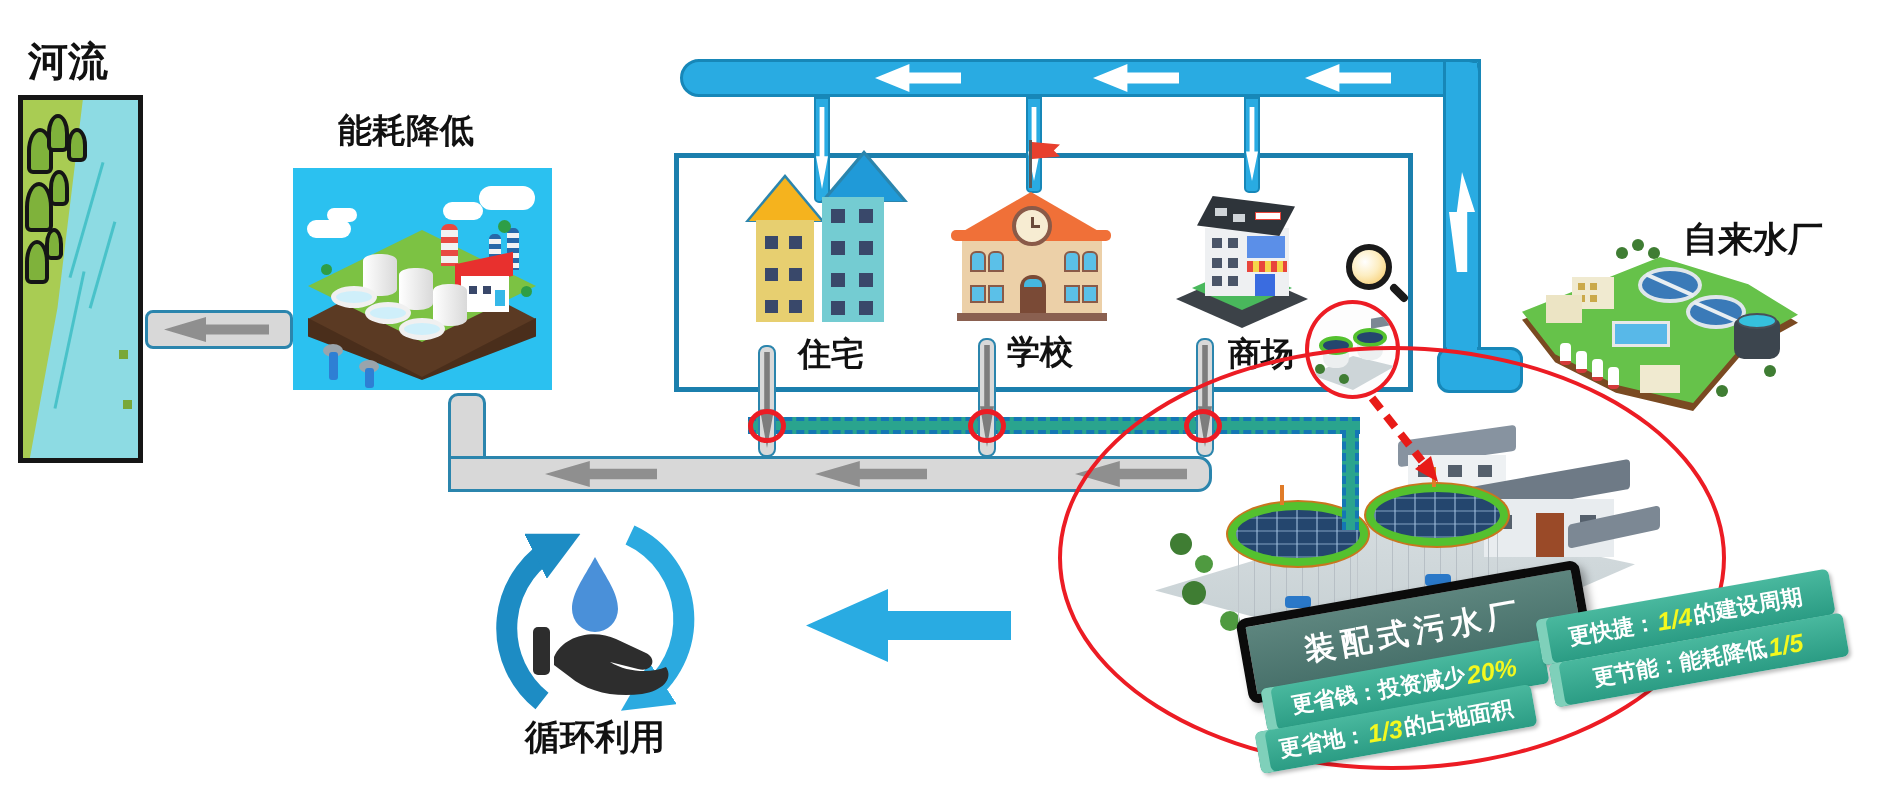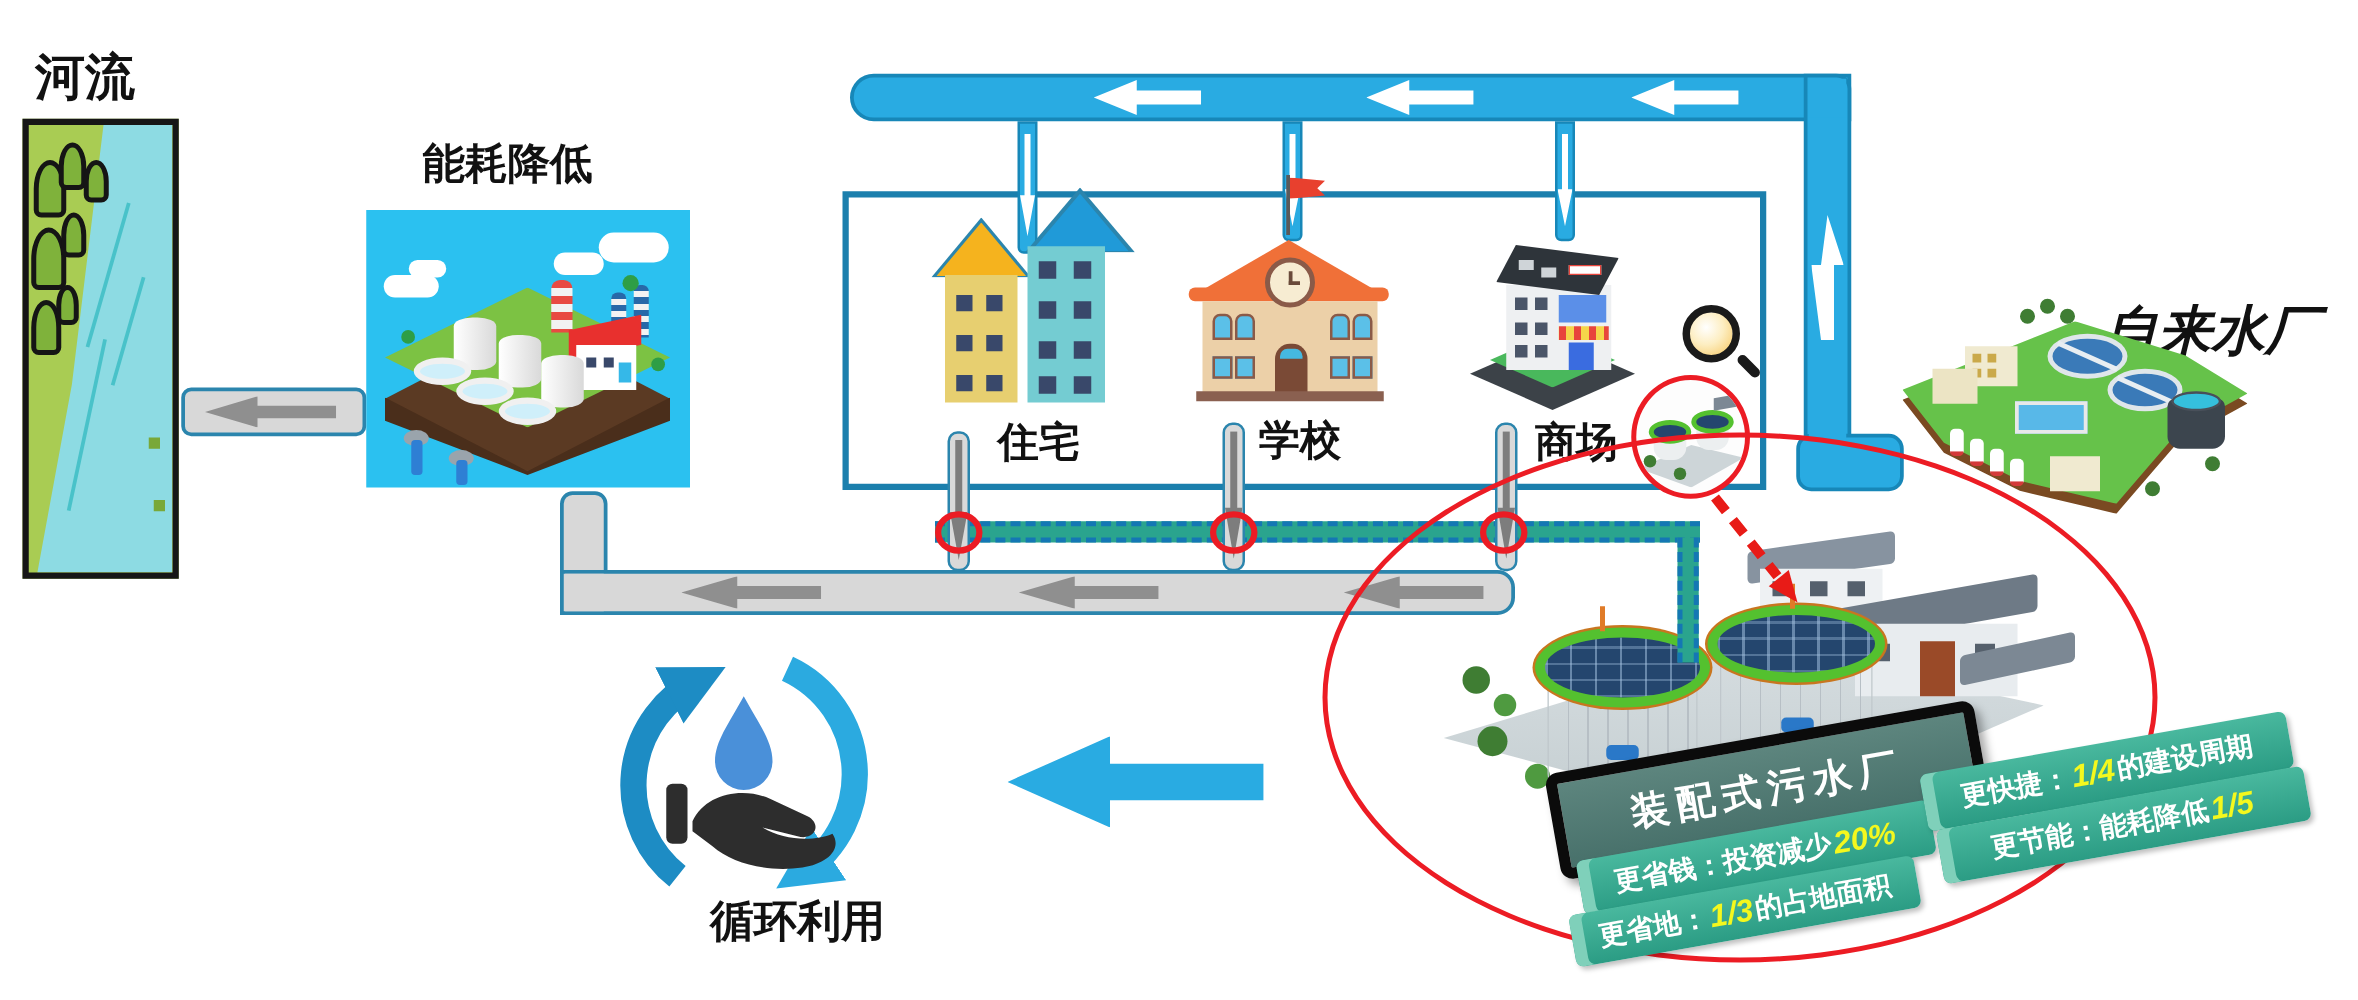--- a/index.html
+++ b/index.html
@@ -243,21 +243,21 @@
     <div class="abs arrow-down" style="left:0;top:5px;width:14px;height:102px;background:#7d7d7d;"></div>
   </div>
   <div class="abs stub" style="left:1196px;top:338px;width:18px;height:119px;">
     <div class="abs arrow-down" style="left:0;top:5px;width:14px;height:102px;background:#7d7d7d;"></div>
   </div>
 
   <div class="abs ring" style="left:748px;top:409px;width:38px;height:34px;"></div>
   <div class="abs ring" style="left:968px;top:409px;width:38px;height:34px;"></div>
   <div class="abs ring" style="left:1184px;top:409px;width:38px;height:34px;"></div>
 
-  <div class="abs serif" style="left:1683px;top:236px;font-size:43px;font-style:italic;">自来水厂</div>
+  <div class="abs serif" style="left:1683px;top:216px;font-size:35px;">自来水厂</div>
   <div class="abs" style="left:1520px;top:235px;width:280px;height:185px;">
     <div class="abs" style="left:2px;top:30px;width:276px;height:152px;background:#7a4a22;clip-path:polygon(50% 0,82% 18%,100% 38%,80% 58%,62% 96%,34% 84%,12% 64%,0 36%);"></div>
     <div class="abs" style="left:2px;top:22px;width:276px;height:152px;background:#66c24a;clip-path:polygon(50% 0,82% 18%,100% 38%,80% 58%,62% 96%,34% 84%,12% 64%,0 36%);"></div>
     <div class="abs" style="left:118px;top:32px;width:64px;height:36px;background:#3a7ab8;border:4px solid #dfe6ea;border-radius:50%;box-sizing:border-box;">
       <div class="abs" style="left:2px;top:12px;width:52px;height:4px;background:#e8eef2;transform:rotate(24deg);"></div>
     </div>
     <div class="abs" style="left:166px;top:60px;width:60px;height:34px;background:#3a7ab8;border:4px solid #dfe6ea;border-radius:50%;box-sizing:border-box;">
       <div class="abs" style="left:2px;top:11px;width:48px;height:4px;background:#e8eef2;transform:rotate(24deg);"></div>
     </div>
     <div class="abs" style="left:214px;top:84px;width:46px;height:40px;background:#3c454e;border-radius:6px 6px 10px 10px;">
@@ -331,21 +331,21 @@
       <marker id="ah2" viewBox="0 0 10 10" refX="5" refY="5" markerWidth="2.4" markerHeight="2.4" orient="auto">
           <path d="M0 0 L10 5 L0 10 z" fill="#2baae0"></path>
         </marker>
     </defs>
     <path d="M 62 196 A 93 93 0 0 1 78 40" stroke="#1d8cc4" stroke-width="21" fill="none" marker-end="url(#ah1)"></path>
     <path d="M 150 30 A 93 93 0 0 1 162 192" stroke="#2baae0" stroke-width="21" fill="none" marker-end="url(#ah2)"></path>
     <path d="M115 52 C 103 74 92 88 92 104 A 23 23 0 0 0 138 104 C 138 88 127 74 115 52 Z" fill="#4a90d9"></path>
     <rect x="53" y="122" width="17" height="48" rx="5" fill="#2d2d2d"></rect>
     <path d="M 74 152 C 84 130 114 124 136 134 L 166 148 C 178 154 172 168 158 164 L 130 157 C 148 168 172 168 186 162 C 194 174 182 186 162 189 C 134 193 106 186 90 172 L 74 160 Z" fill="#2d2d2d"></path>
   </svg>
-  <div class="abs serif" style="left:525px;top:714px;font-size:35px;margin-left:43px;">循环利用</div>
+  <div class="abs serif" style="left:525px;top:714px;font-size:35px;">循环利用</div>
 
   <div class="abs arrow-left" style="left:806px;top:589px;width:205px;height:73px;background:#29abe2;"></div>
 
   <svg class="abs" style="left:1360px;top:390px;" width="90" height="100" viewBox="0 0 90 100">
     <line x1="12" y1="8" x2="62" y2="71" stroke="#e81b17" stroke-width="8" stroke-dasharray="14 9"></line>
     <polygon points="71,66 55,79 78,92" fill="#e81b17"></polygon>
   </svg>
 
 </div>
 

